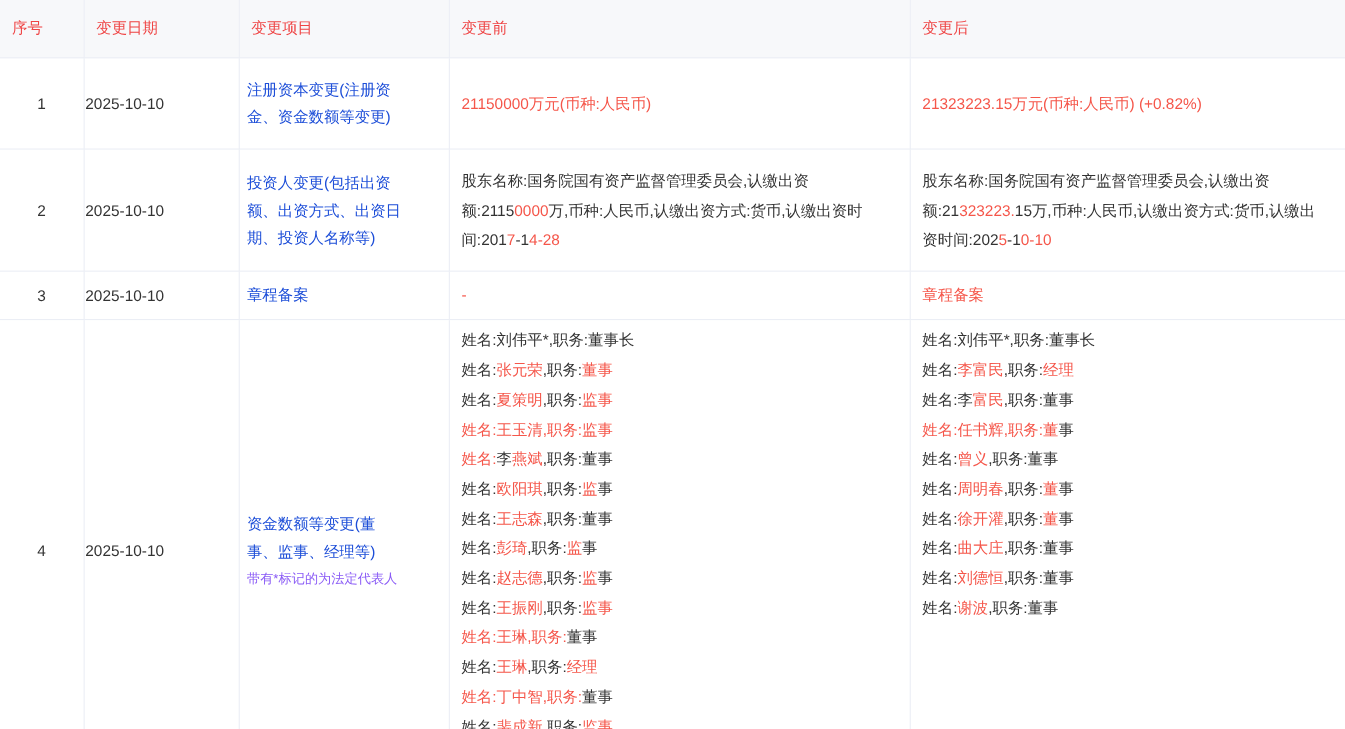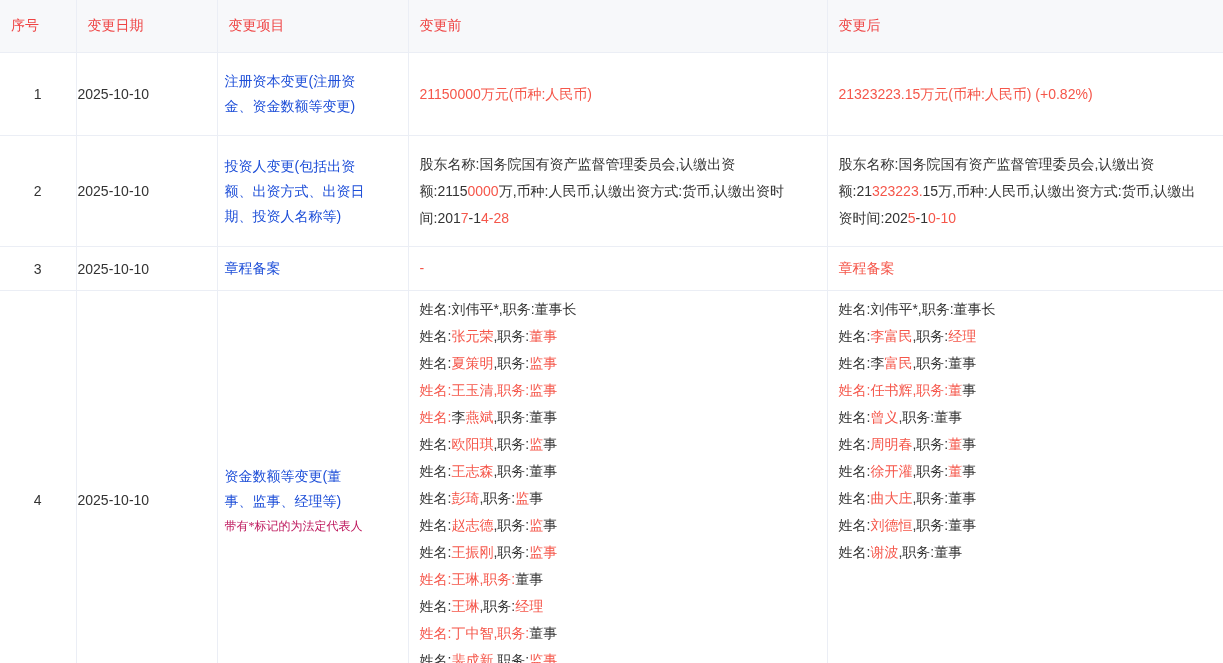--- a/index.html
+++ b/index.html
@@ -8,21 +8,21 @@
        color:#333;font-size:14px;}
   table{border-collapse:collapse;border-style:hidden;width:1223px;table-layout:fixed;}
   th,td{border:1px solid #ebeef5;}
   thead th{height:30px;background:#f7f8fa;color:#ef4444;font-weight:normal;
            font-size:14px;text-align:left;padding:11px;}
   td{vertical-align:middle;}
   .col-no{text-align:center;color:#333;}
   .col-date{text-align:left;color:#333;}
   .col-item{text-align:left;padding:8px 10px 8px 7px;}
   .item-main{width:141px;line-height:25px;color:#1d4ed8;}
-  .item-note{font-size:12px;color:#be185d;line-height:20px;margin-top:2px;white-space:nowrap;font-family:Liberation Serif, serif;}
+  .item-note{font-size:12px;color:#8b5cf6;line-height:20px;margin-top:2px;white-space:nowrap;}
   .col-diff{text-align:left;padding:8px 14px 8px 11px;line-height:27px;}
   .red{color:#f5564a;}
   tbody tr:nth-child(1){height:83px;}
   tbody tr:nth-child(2){height:111px;}
   tbody tr:nth-child(3){height:33px;}
   tbody tr:nth-child(4){height:406px;}
   tbody tr:nth-child(4) td.col-diff{vertical-align:top;padding-top:5px;}
 </style>
 </head>
 <body>

